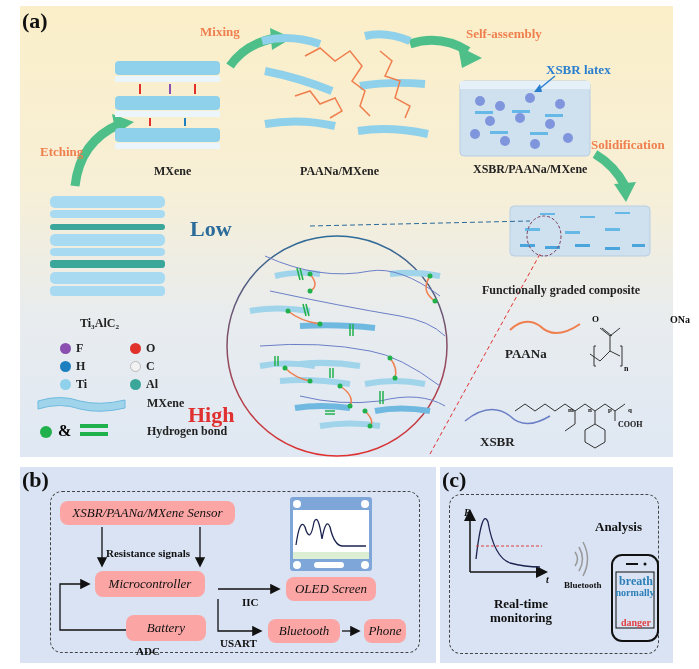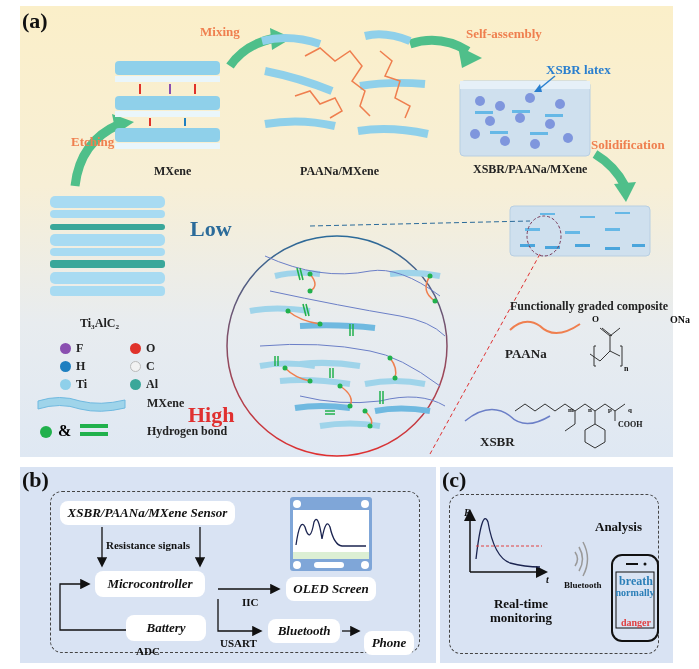--- a/index.html
+++ b/index.html
@@ -6,21 +6,21 @@
   body{width:699px;height:669px;position:relative;overflow:hidden;font-family:"Liberation Serif","DejaVu Serif",serif;}
   .abs{position:absolute;}
   #panel-a{left:20px;top:6px;width:653px;height:451px;
     background:linear-gradient(180deg,#fbefc9 0%,#f7efd6 40%,#e8ecef 70%,#dfe8f3 100%);}
   #panel-b{left:20px;top:467px;width:416px;height:196px;background:#d9e3f3;}
   #panel-c{left:440px;top:467px;width:233px;height:196px;background:#d9e3f3;}
   .plabel{font-weight:bold;font-size:22px;color:#111;}
   .step{font-weight:bold;font-size:13px;color:#ef7f4f;}
   .cap{font-weight:bold;font-size:12px;color:#222;}
   .dash{border:1.5px dashed #444;border-radius:12px;}
-  .box{background:#ffffff;border-radius:8px;font-style:italic;font-weight:bold;font-size:13px;color:#111;
+  .box{background:#fca5a5;border-radius:8px;font-style:italic;font-weight:normal;font-size:13px;color:#111;
        display:flex;align-items:center;justify-content:center;}
   .small{font-weight:bold;font-size:11px;color:#111;}
   svg{position:absolute;left:0;top:0;overflow:visible;}
   .legend-row{display:flex;align-items:center;gap:5px;font-weight:bold;font-size:12px;color:#222;}
   .ball{width:11px;height:11px;border-radius:50%;display:inline-block;}
 </style>
 </head>
 <body>
 
 <div id="panel-a" class="abs">
@@ -199,30 +199,30 @@
 
     <g stroke="#333" stroke-width="1" fill="none">
       <path d="M495 405 L505 398 L515 405 L525 398 L535 405 L545 398 L555 405 L565 398 L575 405 L585 398 L595 405 L605 398"></path>
       <path d="M555 405 L555 418 L545 425"></path>
       <path d="M575 405 L575 418"></path>
       <polygon points="575,418 585,424 585,436 575,442 565,436 565,424"></polygon>
       <path d="M595 405 L595 415"></path>
     </g>
   </svg>
 
-  <div class="abs step" style="left:20px;top:128px;margin-left:31px;">Etching</div>
+  <div class="abs step" style="left:20px;top:138px;">Etching</div>
   <div class="abs step" style="left:180px;top:18px;">Mixing</div>
   <div class="abs step" style="left:446px;top:20px;">Self-assembly</div>
   <div class="abs step" style="left:571px;top:131px;">Solidification</div>
 
   <div class="abs cap" style="left:134px;top:158px;">MXene</div>
   <div class="abs cap" style="left:280px;top:158px;">PAANa/MXene</div>
   <div class="abs cap" style="left:453px;top:156px;">XSBR/PAANa/MXene</div>
   <div class="abs cap" style="left:60px;top:310px;">Ti₃AlC₂</div>
-  <div class="abs cap" style="left:462px;top:293px;margin-left:28px;">Functionally graded composite</div>
+  <div class="abs cap" style="left:462px;top:277px;">Functionally graded composite</div>
   <div class="abs" style="left:526px;top:56px;font-weight:bold;font-size:13px;color:#2a7fcf;">XSBR latex</div>
 
   <div class="abs" style="left:170px;top:210px;font-weight:bold;font-size:22px;color:#2b6b9a;">Low</div>
   <div class="abs" style="left:168px;top:396px;font-weight:bold;font-size:22px;color:#e03030;">High</div>
 
   <div class="abs" style="left:40px;top:335px;display:grid;grid-template-columns:70px 70px;row-gap:3px;">
     <div class="legend-row">
         <span class="ball" style="background:#8a4fb0"></span>
         <span>F</span>
       </div>
@@ -260,29 +260,29 @@
   <div class="abs small" style="left:568px;top:400px;font-size:7px;">n</div>
   <div class="abs small" style="left:588px;top:400px;font-size:7px;">p</div>
   <div class="abs small" style="left:608px;top:400px;font-size:7px;">q</div>
   <div class="abs small" style="left:598px;top:414px;font-size:8px;">COOH</div>
 </div>
 
 <div id="panel-b" class="abs">
   <div class="abs plabel" style="left:2px;top:0px;">(b)</div>
   <div class="abs dash" style="left:30px;top:24px;width:368px;height:160px;"></div>
   <div class="abs box" style="left:40px;top:34px;width:175px;height:24px;">XSBR/PAANa/MXene Sensor</div>
-  <div class="abs small" style="left:86px;top:72px;">Resistance signals</div>
+  <div class="abs small" style="left:86px;top:80px;">Resistance signals</div>
   <div class="abs box" style="left:75px;top:104px;width:110px;height:26px;">Microcontroller</div>
   <div class="abs small" style="left:116px;top:134px;margin-top:44px;">ADC</div>
   <div class="abs box" style="left:106px;top:148px;width:80px;height:26px;">Battery</div>
   <div class="abs small" style="left:222px;top:129px;">IIC</div>
   <div class="abs box" style="left:266px;top:110px;width:90px;height:24px;">OLED Screen</div>
   <div class="abs small" style="left:200px;top:170px;">USART</div>
   <div class="abs box" style="left:248px;top:152px;width:72px;height:24px;">Bluetooth</div>
-  <div class="abs box" style="left:344px;top:164px;width:50px;height:24px;">Phone</div>
+  <div class="abs box" style="left:344px;top:152px;width:42px;height:24px;">Phone</div>
 
   <svg width="416" height="196">
     <defs>
         <marker id="ah" markerWidth="8" markerHeight="8" refX="6" refY="4" orient="auto">
           <path d="M0,0 L8,4 L0,8 Z" fill="#111"></path>
         </marker>
       </defs>
     <line x1="82" y1="60" x2="82" y2="98" stroke="#111" stroke-width="1.3" marker-end="url(#ah)"></line>
     <line x1="180" y1="60" x2="180" y2="98" stroke="#111" stroke-width="1.3" marker-end="url(#ah)"></line>
     <path d="M106 163 L40 163 L40 117 L68 117" fill="none" stroke="#111" stroke-width="1.3" marker-end="url(#ah)"></path>

